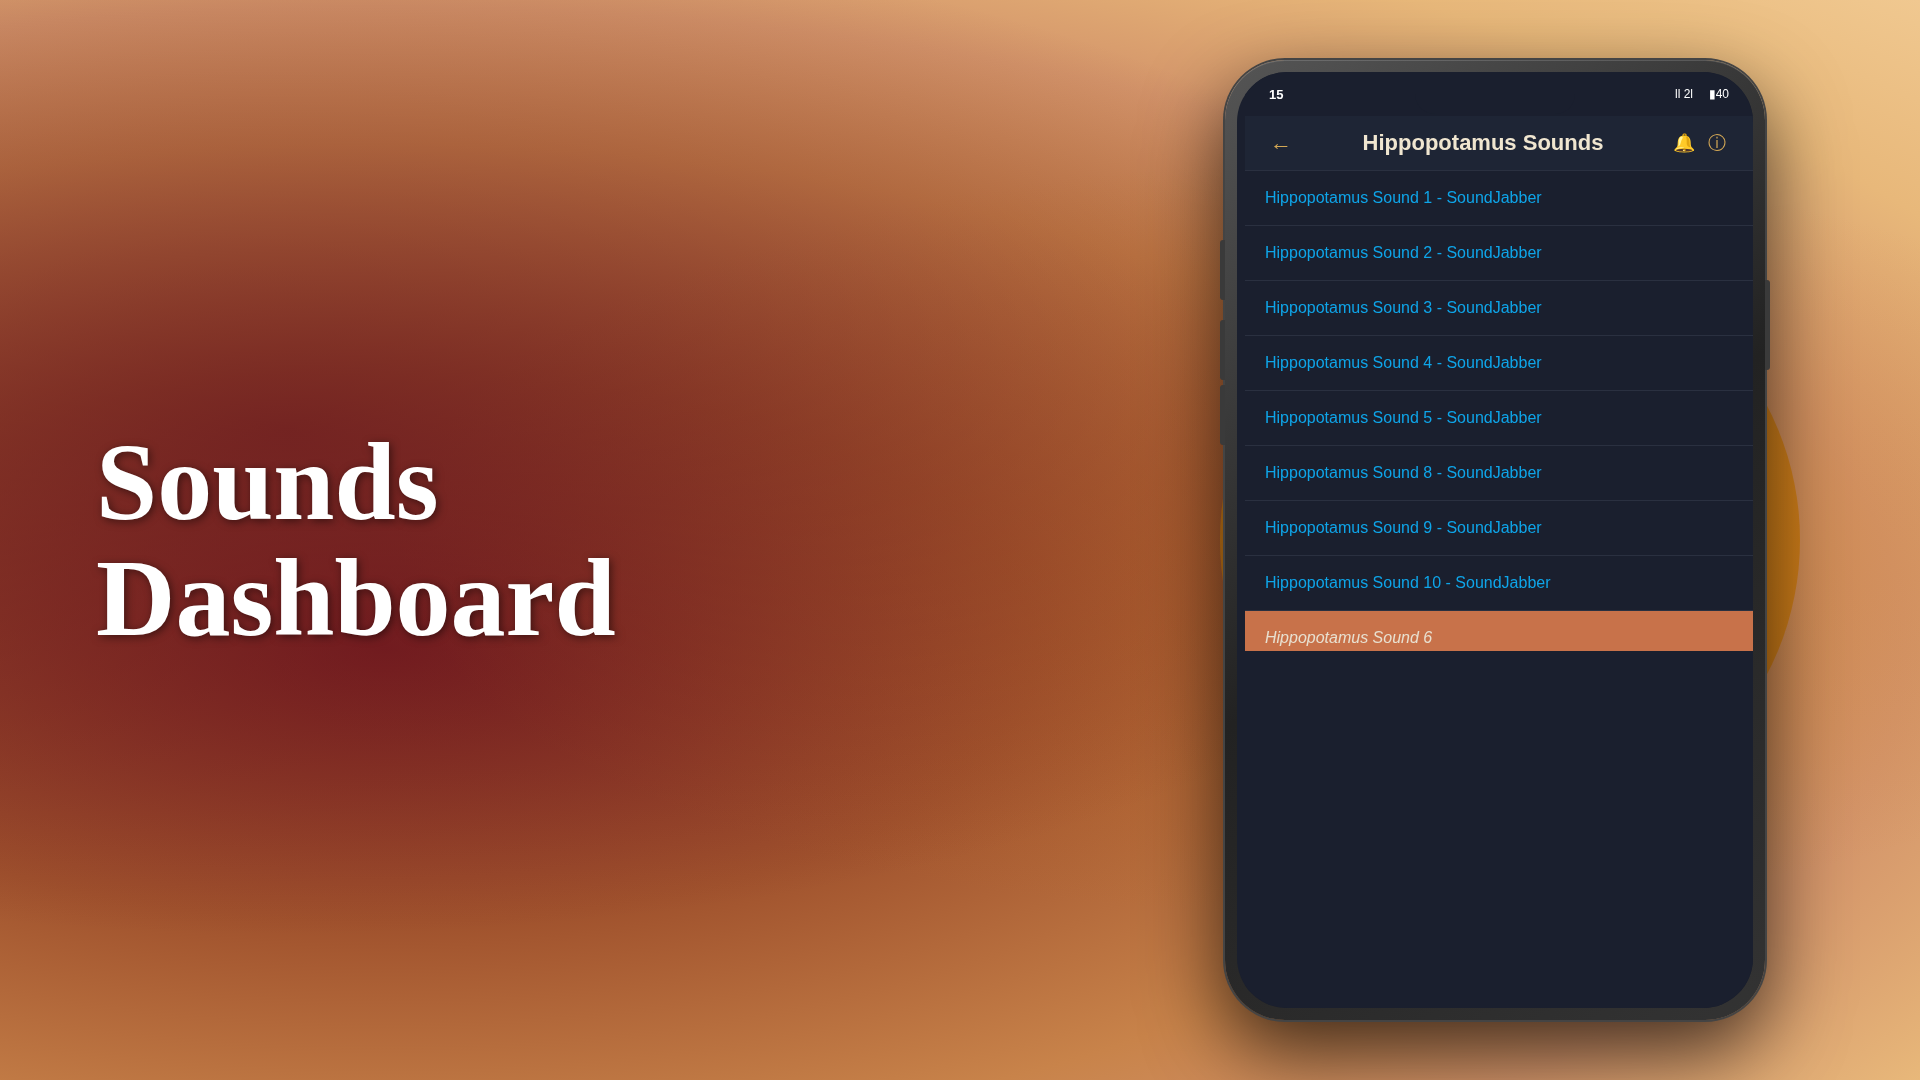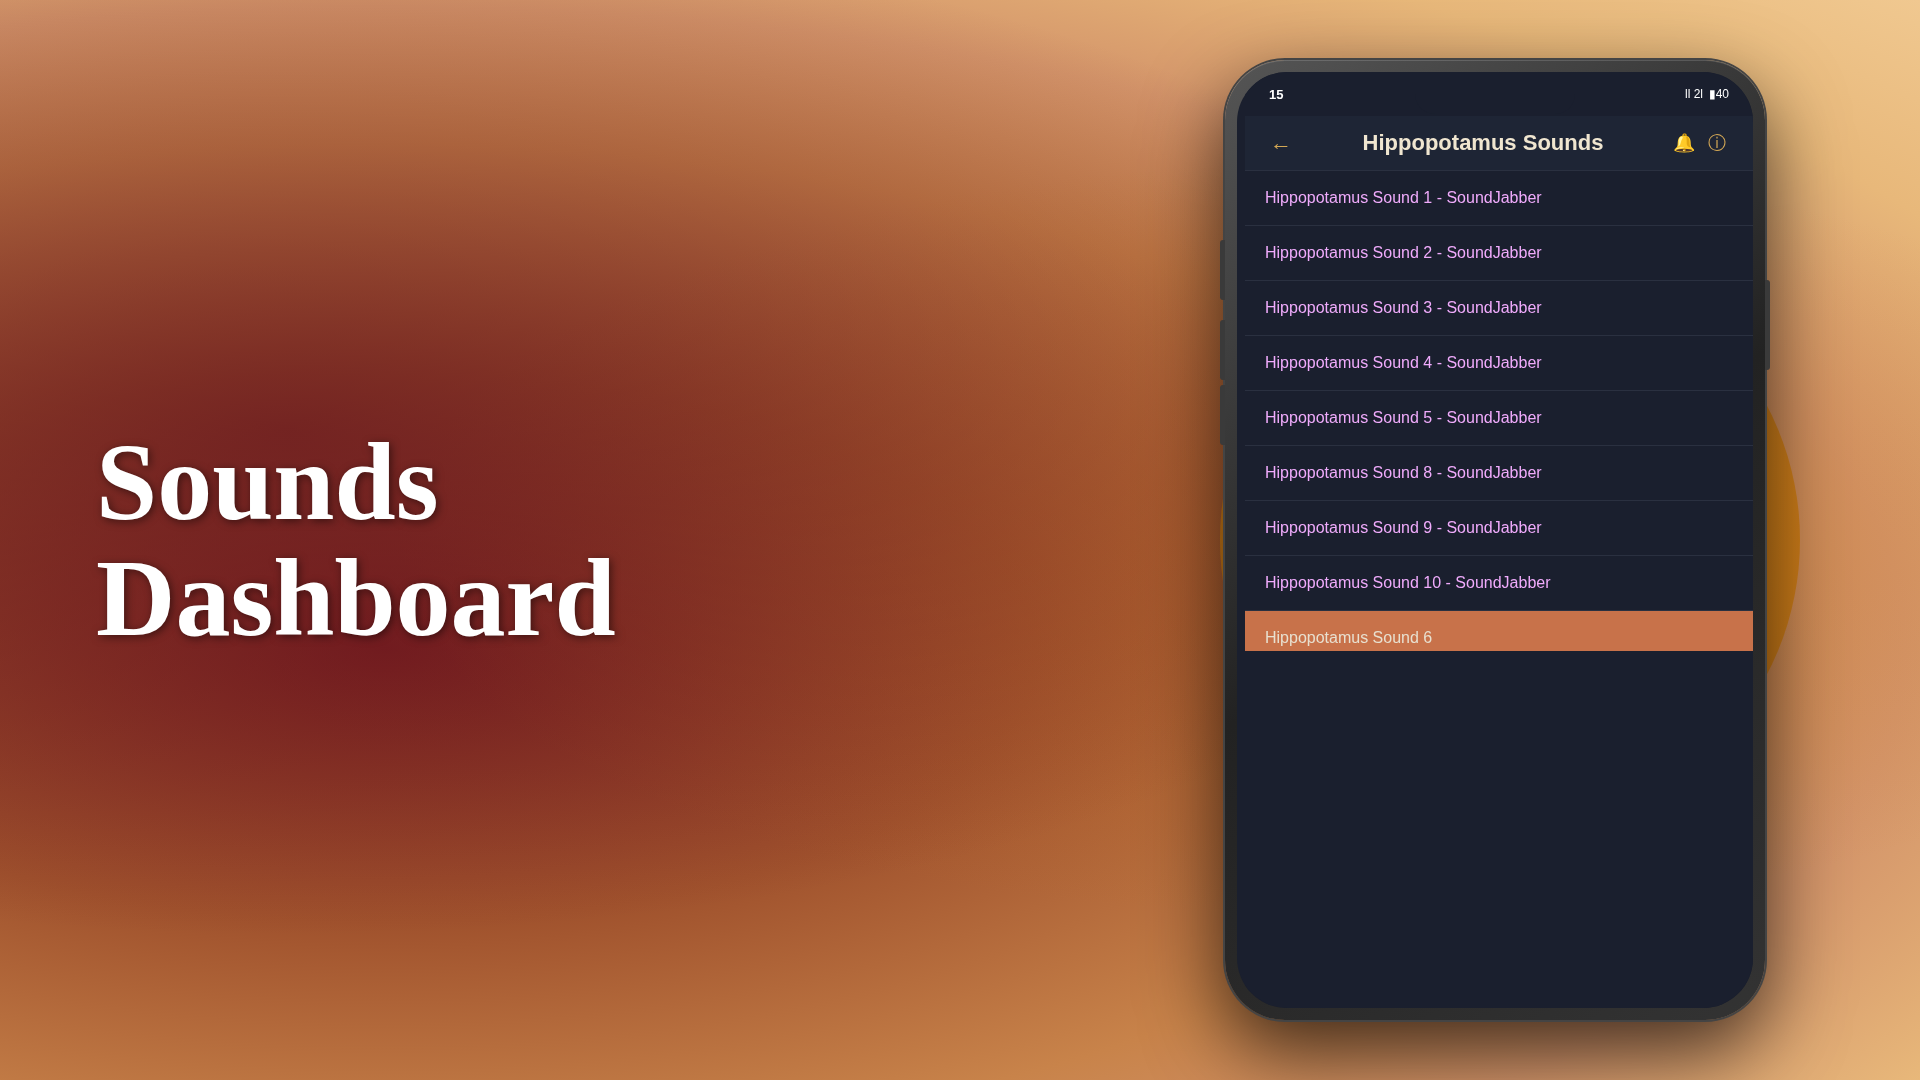--- a/index.html
+++ b/index.html
@@ -125,21 +125,21 @@
       color: white;
     }
 
     .status-time {
       font-weight: 600;
     }
 
     .status-icons {
       display: flex;
       align-items: center;
-      gap: 6px;
+      gap: 16px;
       font-size: 12px;
     }
 
     
     .notch {
       position: absolute;
       top: 12px;
       left: 50%;
       transform: translateX(-50%);
       width: 160px;
@@ -179,21 +179,21 @@
     
     .sound-list {
       background: #1a1f2e;
       flex: 1;
       overflow: hidden;
     }
 
     .sound-item {
       padding: 18px 20px;
       border-bottom: 1px solid #2a3040;
-      color: #f0abfc;
+      color: #0ea5e9;
       font-family: 'Arial', sans-serif;
       font-size: 16px;
       cursor: pointer;
       transition: background 0.1s;
     }
 
     .sound-item.active {
       background: #f0ece6;
       color: #1a1a1a;
     }
@@ -202,20 +202,21 @@
     .sound-item-partial {
       padding: 18px 20px;
       color: #e8e0d0;
       font-family: 'Arial', sans-serif;
       font-size: 16px;
       background: #c8724a;
       height: 40px;
       overflow: hidden;
       display: flex;
       align-items: flex-start;
+      font-style: italic;
     }
 
     .app-content {
       display: flex;
       flex-direction: column;
       height: calc(100% - 44px);
     }
   </style>
 </head>
 <body>

